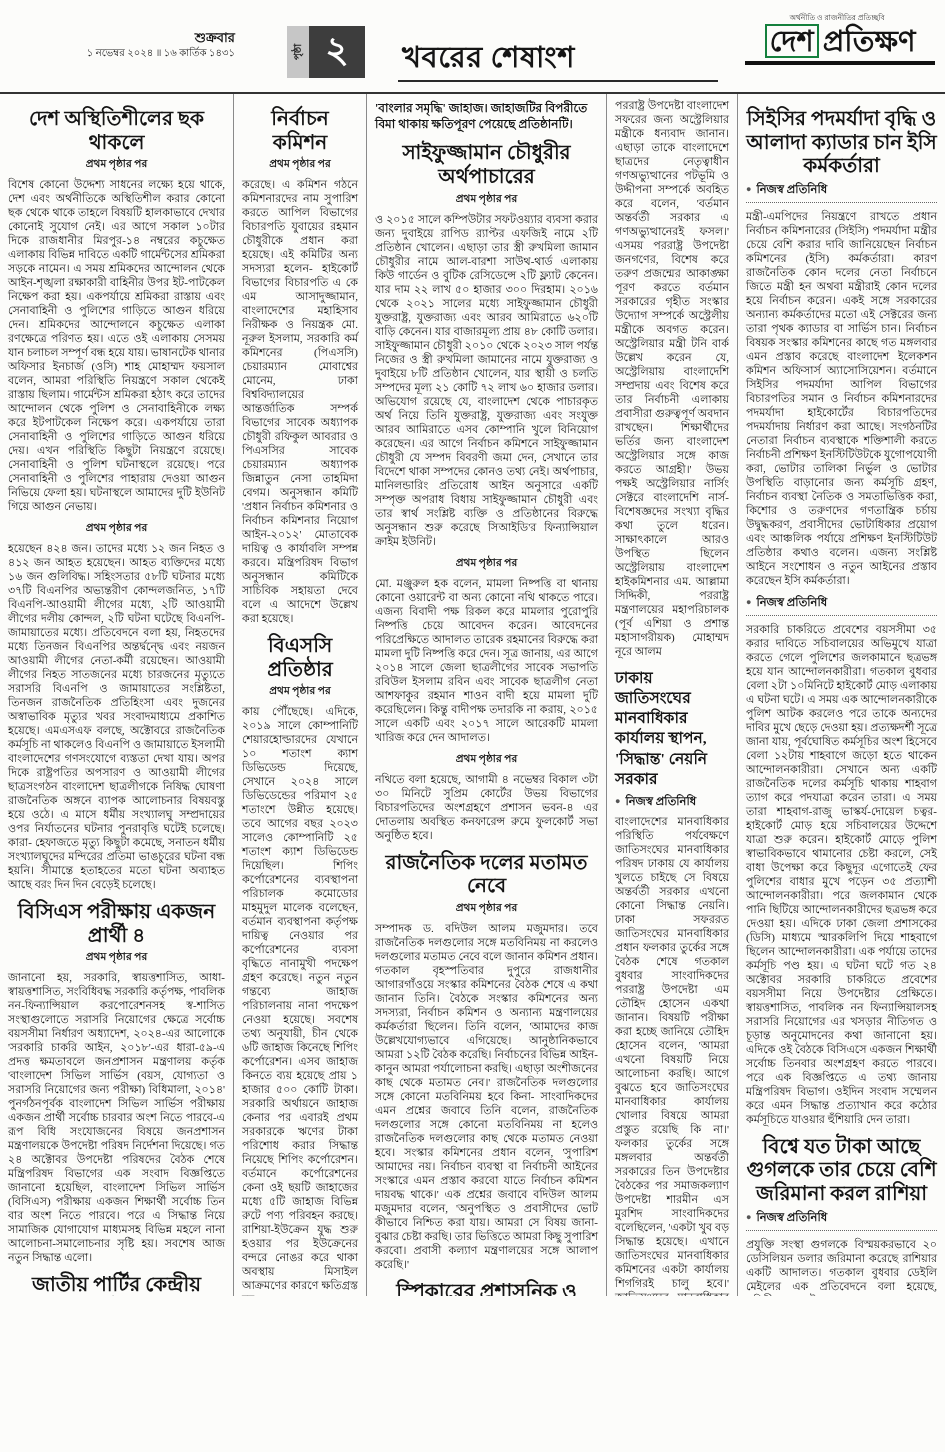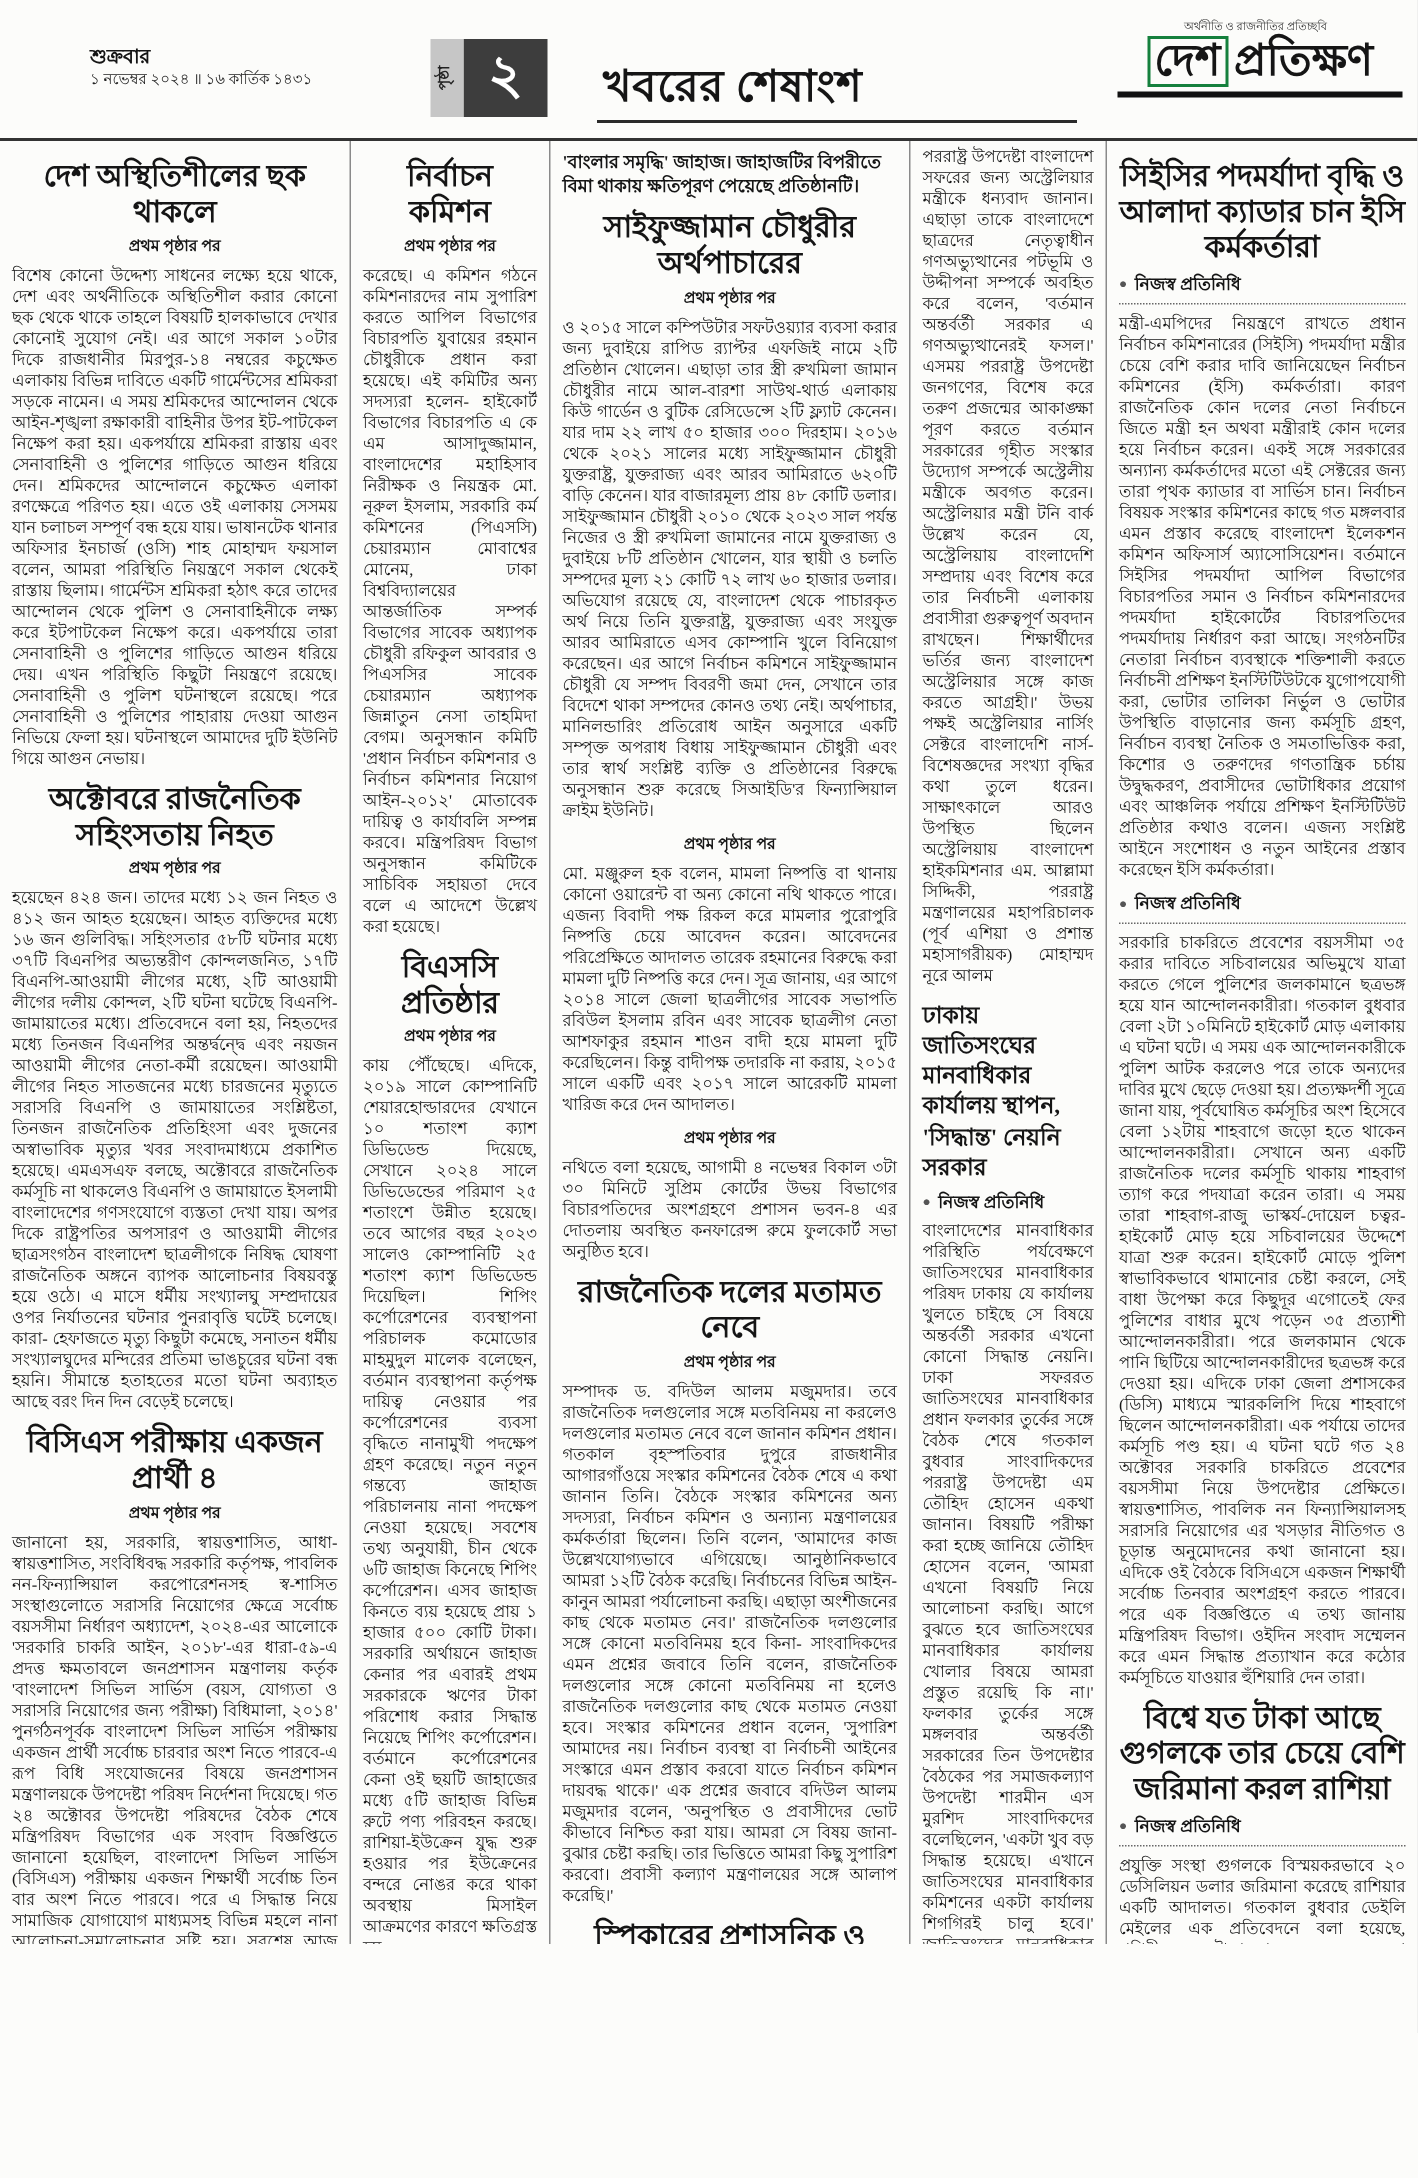--- a/index.html
+++ b/index.html
@@ -1,20 +1,20 @@
 <!DOCTYPE html>
 <html><head>
 <meta charset="utf-8">
 <style>
   html,body{margin:0;padding:0;background:#e8e8e6;}
   .page{position:relative;width:945px;height:1452px;background:#fcfcfa;color:#151515;
         font-family:"Liberation Serif","DejaVu Serif",serif;overflow:hidden;margin:0 auto;}
   
   .header{position:relative;height:92px;border-bottom:2px solid #333;}
-  .date-block{position:absolute;left:60px;top:30px;width:175px;}
+  .date-block{position:absolute;left:60px;top:30px;width:175px;text-align:right;}
   .date-block .day{font-weight:bold;font-size:13px;line-height:15px;}
   .date-block .date{font-size:10px;color:#222;}
   .pagebox{position:absolute;left:287px;top:26px;display:flex;height:52px;}
   .pageword{width:22px;background:#c6c6c6;color:#222;font-size:10px;font-weight:bold;
             writing-mode:vertical-rl;transform:rotate(180deg);display:flex;align-items:center;justify-content:center;}
   .pagenum{width:56px;background:#3d3d3d;color:#fff;font-size:36px;font-weight:bold;
            display:flex;align-items:center;justify-content:center;}
   .section-title{position:absolute;left:402px;top:34px;font-size:29px;font-weight:bold;letter-spacing:.5px;}
   .title-rule{position:absolute;left:398px;top:80px;width:320px;height:2px;background:#2a2a2a;}
   .masthead{position:absolute;right:10px;top:12px;width:190px;text-align:center;}
@@ -57,21 +57,20 @@
         <span class="logo-first">দেশ</span><span class="logo-rest">প্রতিক্ষণ</span>
       </div>
       <div class="logo-bar"></div>
     </div>
   </div>
   <div class="columns" id="columns">
       <div class="col">
         <div class="b-headline">দেশ অস্থিতিশীলের ছক থাকলে</div>
         <div class="b-continued">প্রথম পৃষ্ঠার পর</div>
         <div class="b-body">বিশেষ কোনো উদ্দেশ্য সাধনের লক্ষ্যে হয়ে থাকে, দেশ এবং অর্থনীতিকে অস্থিতিশীল করার কোনো ছক থেকে থাকে তাহলে বিষয়টি হালকাভাবে দেখার কোনোই সুযোগ নেই। এর আগে সকাল ১০টার দিকে রাজধানীর মিরপুর-১৪ নম্বরের কচুক্ষেত এলাকায় বিভিন্ন দাবিতে একটি গার্মেন্টসের শ্রমিকরা সড়কে নামেন। এ সময় শ্রমিকদের আন্দোলন থেকে আইন-শৃঙ্খলা রক্ষাকারী বাহিনীর উপর ইট-পাটকেল নিক্ষেপ করা হয়। একপর্যায়ে শ্রমিকরা রাস্তায় এবং সেনাবাহিনী ও পুলিশের গাড়িতে আগুন ধরিয়ে দেন। শ্রমিকদের আন্দোলনে কচুক্ষেত এলাকা রণক্ষেত্রে পরিণত হয়। এতে ওই এলাকায় সেসময় যান চলাচল সম্পূর্ণ বন্ধ হয়ে যায়। ভাষানটেক থানার অফিসার ইনচার্জ (ওসি) শাহ মোহাম্মদ ফয়সাল বলেন, আমরা পরিস্থিতি নিয়ন্ত্রণে সকাল থেকেই রাস্তায় ছিলাম। গার্মেন্টস শ্রমিকরা হঠাৎ করে তাদের আন্দোলন থেকে পুলিশ ও সেনাবাহিনীকে লক্ষ্য করে ইটপাটকেল নিক্ষেপ করে। একপর্যায়ে তারা সেনাবাহিনী ও পুলিশের গাড়িতে আগুন ধরিয়ে দেয়। এখন পরিস্থিতি কিছুটা নিয়ন্ত্রণে রয়েছে। সেনাবাহিনী ও পুলিশ ঘটনাস্থলে রয়েছে। পরে সেনাবাহিনী ও পুলিশের পাহারায় দেওয়া আগুন নিভিয়ে ফেলা হয়। ঘটনাস্থলে আমাদের দুটি ইউনিট গিয়ে আগুন নেভায়।</div>
-        <div class="b-headline">অক্টোবরে রাজনৈতিক সহিংসতায় নিহত</div>
         <div class="b-continued">প্রথম পৃষ্ঠার পর</div>
         <div class="b-body">হয়েছেন ৪২৪ জন। তাদের মধ্যে ১২ জন নিহত ও ৪১২ জন আহত হয়েছেন। আহত ব্যক্তিদের মধ্যে ১৬ জন গুলিবিদ্ধ। সহিংসতার ৫৮টি ঘটনার মধ্যে ৩৭টি বিএনপির অভ্যন্তরীণ কোন্দলজনিত, ১৭টি বিএনপি-আওয়ামী লীগের মধ্যে, ২টি আওয়ামী লীগের দলীয় কোন্দল, ২টি ঘটনা ঘটেছে বিএনপি-জামায়াতের মধ্যে। প্রতিবেদনে বলা হয়, নিহতদের মধ্যে তিনজন বিএনপির অন্তর্দ্বন্দ্বে এবং নয়জন আওয়ামী লীগের নেতা-কর্মী রয়েছেন। আওয়ামী লীগের নিহত সাতজনের মধ্যে চারজনের মৃত্যুতে সরাসরি বিএনপি ও জামায়াতের সংশ্লিষ্টতা, তিনজন রাজনৈতিক প্রতিহিংসা এবং দুজনের অস্বাভাবিক মৃত্যুর খবর সংবাদমাধ্যমে প্রকাশিত হয়েছে। এমএসএফ বলছে, অক্টোবরে রাজনৈতিক কর্মসূচি না থাকলেও বিএনপি ও জামায়াতে ইসলামী বাংলাদেশের গণসংযোগে ব্যস্ততা দেখা যায়। অপর দিকে রাষ্ট্রপতির অপসারণ ও আওয়ামী লীগের ছাত্রসংগঠন বাংলাদেশ ছাত্রলীগকে নিষিদ্ধ ঘোষণা রাজনৈতিক অঙ্গনে ব্যাপক আলোচনার বিষয়বস্তু হয়ে ওঠে। এ মাসে ধর্মীয় সংখ্যালঘু সম্প্রদায়ের ওপর নির্যাতনের ঘটনার পুনরাবৃত্তি ঘটেই চলেছে। কারা- হেফাজতে মৃত্যু কিছুটা কমেছে, সনাতন ধর্মীয় সংখ্যালঘুদের মন্দিরের প্রতিমা ভাঙচুরের ঘটনা বন্ধ হয়নি। সীমান্তে হতাহতের মতো ঘটনা অব্যাহত আছে বরং দিন দিন বেড়েই চলেছে।</div>
         <div class="b-headline">বিসিএস পরীক্ষায় একজন প্রার্থী ৪</div>
         <div class="b-continued">প্রথম পৃষ্ঠার পর</div>
         <div class="b-body">জানানো হয়, সরকারি, স্বায়ত্তশাসিত, আধা-স্বায়ত্তশাসিত, সংবিধিবদ্ধ সরকারি কর্তৃপক্ষ, পাবলিক নন-ফিন্যান্সিয়াল করপোরেশনসহ স্ব-শাসিত সংস্থাগুলোতে সরাসরি নিয়োগের ক্ষেত্রে সর্বোচ্চ বয়সসীমা নির্ধারণ অধ্যাদেশ, ২০২৪-এর আলোকে 'সরকারি চাকরি আইন, ২০১৮'-এর ধারা-৫৯-এ প্রদত্ত ক্ষমতাবলে জনপ্রশাসন মন্ত্রণালয় কর্তৃক 'বাংলাদেশ সিভিল সার্ভিস (বয়স, যোগ্যতা ও সরাসরি নিয়োগের জন্য পরীক্ষা) বিধিমালা, ২০১৪' পুনর্গঠনপূর্বক বাংলাদেশ সিভিল সার্ভিস পরীক্ষায় একজন প্রার্থী সর্বোচ্চ চারবার অংশ নিতে পারবে-এ রূপ বিধি সংযোজনের বিষয়ে জনপ্রশাসন মন্ত্রণালয়কে উপদেষ্টা পরিষদ নির্দেশনা দিয়েছে। গত ২৪ অক্টোবর উপদেষ্টা পরিষদের বৈঠক শেষে মন্ত্রিপরিষদ বিভাগের এক সংবাদ বিজ্ঞপ্তিতে জানানো হয়েছিল, বাংলাদেশ সিভিল সার্ভিস (বিসিএস) পরীক্ষায় একজন শিক্ষার্থী সর্বোচ্চ তিন বার অংশ নিতে পারবে। পরে এ সিদ্ধান্ত নিয়ে সামাজিক যোগাযোগ মাধ্যমসহ বিভিন্ন মহলে নানা আলোচনা-সমালোচনার সৃষ্টি হয়। সবশেষ আজ নতুন সিদ্ধান্ত এলো।</div>
         <div class="b-headline">জাতীয় পার্টির কেন্দ্রীয় কার্যালয়ে</div>
         <div class="b-continued">প্রথম পৃষ্ঠার পর</div>
         <div class="b-body">অপতৎপরতা ও দেশবিরোধী চক্রান্তের' প্রতিবাদে 'ফ্যাসিবাদবিরোধী ছাত্র শ্রমিক জনতা' ব্যানারে মশাল মিছিল করেন শিক্ষার্থীরা। এসময় জাতীয় পার্টিকে আওয়ামী লীগের দোসর আখ্যা দিয়ে তাদের রাজনীতি করার অধিকার নেই বলে জানান বক্তারা। তারা বলেন, রাজনৈতিক অপতৎপরতা ও দেশবিরোধী চক্রান্ত এ দেশে হবে না। ছাত্র অধিকার পরিষদের সাংগঠনিক সম্পাদক হারুন রশিদ বলেন, সন্ধ্যা ৬টায় ঢাকা বিশ্ববিদ্যালয়ের টিএসসি থেকে আমরা বৈষম্যবিরোধী ছাত্র জনতাকে নিয়ে মিছিল শুরু করি। বিজয়নগর পানির ট্যাংকির সামনে সংক্ষিপ্ত সমাবেশের মাধ্যমে মিছিল শেষ হওয়ার কথা। তবে মিছিলটি জাতীয় পার্টির কেন্দ্রীয় দপ্তরের সামনে যাওয়ার সঙ্গে সঙ্গে উপর্যুপরি আক্রমণ করা হয়। আমাদের প্রায় ২০ জন আহত হয়েছেন। এরপরই জাতীয় পার্টিকে জাতীয় বেইমান আখ্যা দিয়ে রাজু ভাস্কর্য থেকে বিজয়নগরের উদ্দেশে মিছিলের ডাক দিয়েছেন বৈষম্যবিরোধী ছাত্র আন্দোলনের আহ্বায়ক হাসনাত আবদুল্লাহ। সন্ধ্যায় নিজের ভেরিফায়েড ফেসবুক পেজে দুটি স্ট্যাটাসে দেন হাসনাত।</div>
       </div>
       <div class="col">

